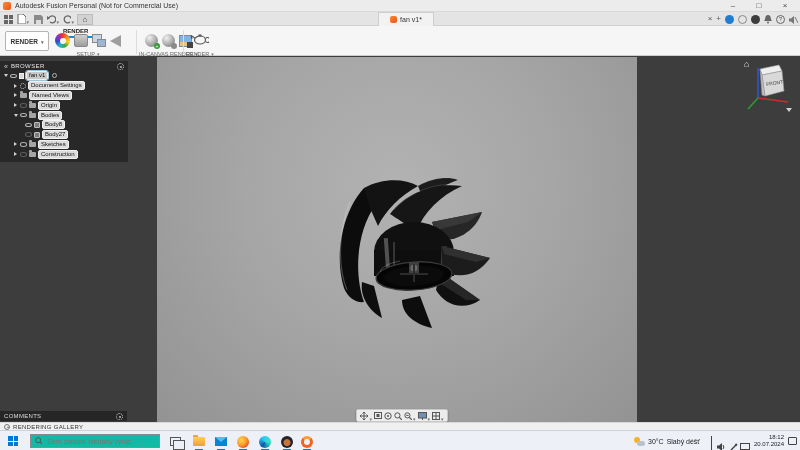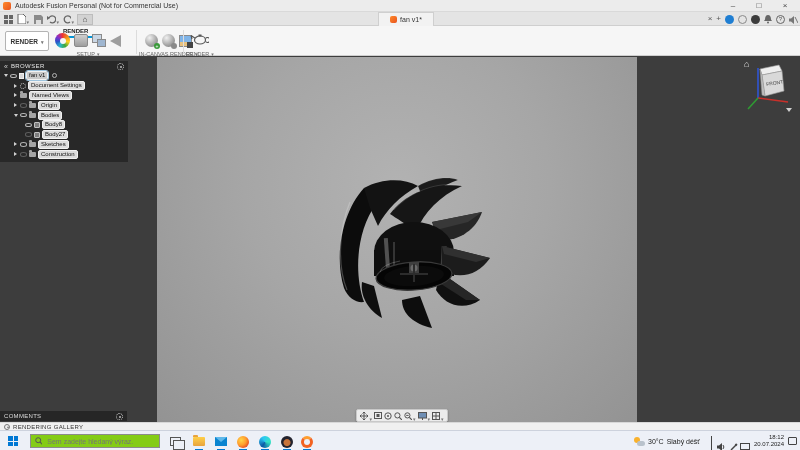--- a/index.html
+++ b/index.html
@@ -101,21 +101,21 @@
   
   .gallery{position:absolute;left:0;top:422px;width:800px;height:8px;background:#f0f0f0;border-top:1px solid #d8d8d8;display:flex;align-items:center;padding:0 4px;gap:3px;}
   .g-ic{width:6px;height:6px;border-radius:50%;border:1px solid #777;position:relative;}
   .g-ic::after{content:"";position:absolute;left:1.5px;top:1.5px;width:0;height:0;border-left:1.5px solid transparent;border-right:1.5px solid transparent;border-bottom:2.5px solid #777;}
   .g-title{font-size:6px;color:#333;letter-spacing:.3px;}
 
   
   .taskbar{position:absolute;left:0;top:430px;width:800px;height:20px;background:#edf0f7;border-top:1px solid #cdd2dd;}
   .start{position:absolute;left:8px;top:5px;width:10px;height:10px;display:grid;grid-template-columns:4.5px 4.5px;grid-template-rows:4.5px 4.5px;gap:1px;}
   .start i{background:#0078d4;display:block;}
-  .searchbox{position:absolute;left:30px;top:3px;width:130px;height:14px;background:#84cc16;border:1px solid #8b8b8b;display:flex;align-items:center;padding:0 4px;gap:3px;}
+  .searchbox{position:absolute;left:30px;top:3px;width:130px;height:14px;background:#14b8a6;border:1px solid #8b8b8b;display:flex;align-items:center;padding:0 4px;gap:3px;}
   .searchbox input{border:none;outline:none;width:100%;font-size:7px;font-family:"Liberation Sans",sans-serif;color:#333;background:transparent;}
   .tb-app{position:absolute;top:3px;width:18px;height:15px;display:flex;align-items:center;justify-content:center;}
   .tb-app .runline{position:absolute;left:5px;bottom:-2px;width:8px;height:2px;background:#0078d4;}
   .tv-ic{width:11px;height:9px;border:1px solid #555;position:relative;background:transparent;}
   .tv-ic::after{content:"";position:absolute;left:2px;top:2px;width:10px;height:8px;border:1px solid #555;background:#edf0f7;}
   .folder-ic{width:12px;height:9px;background:linear-gradient(180deg,#ffd04a,#e8a33d);border-radius:1px;position:relative;}
   .folder-ic::before{content:"";position:absolute;left:0;top:-2px;width:5px;height:2px;background:#e8a33d;border-radius:1px 1px 0 0;}
   .mail-ic{width:12px;height:9px;background:#0a84d0;position:relative;}
   .mail-ic::after{content:"";position:absolute;left:0;top:0;width:0;height:0;border-left:6px solid transparent;border-right:6px solid transparent;border-top:5px solid #5fb8ea;}
   .ffx-ic{width:12px;height:12px;border-radius:50%;background:radial-gradient(circle at 35% 35%,#ffd54a,#ff9d2e 45%,#e0371f 85%);}

